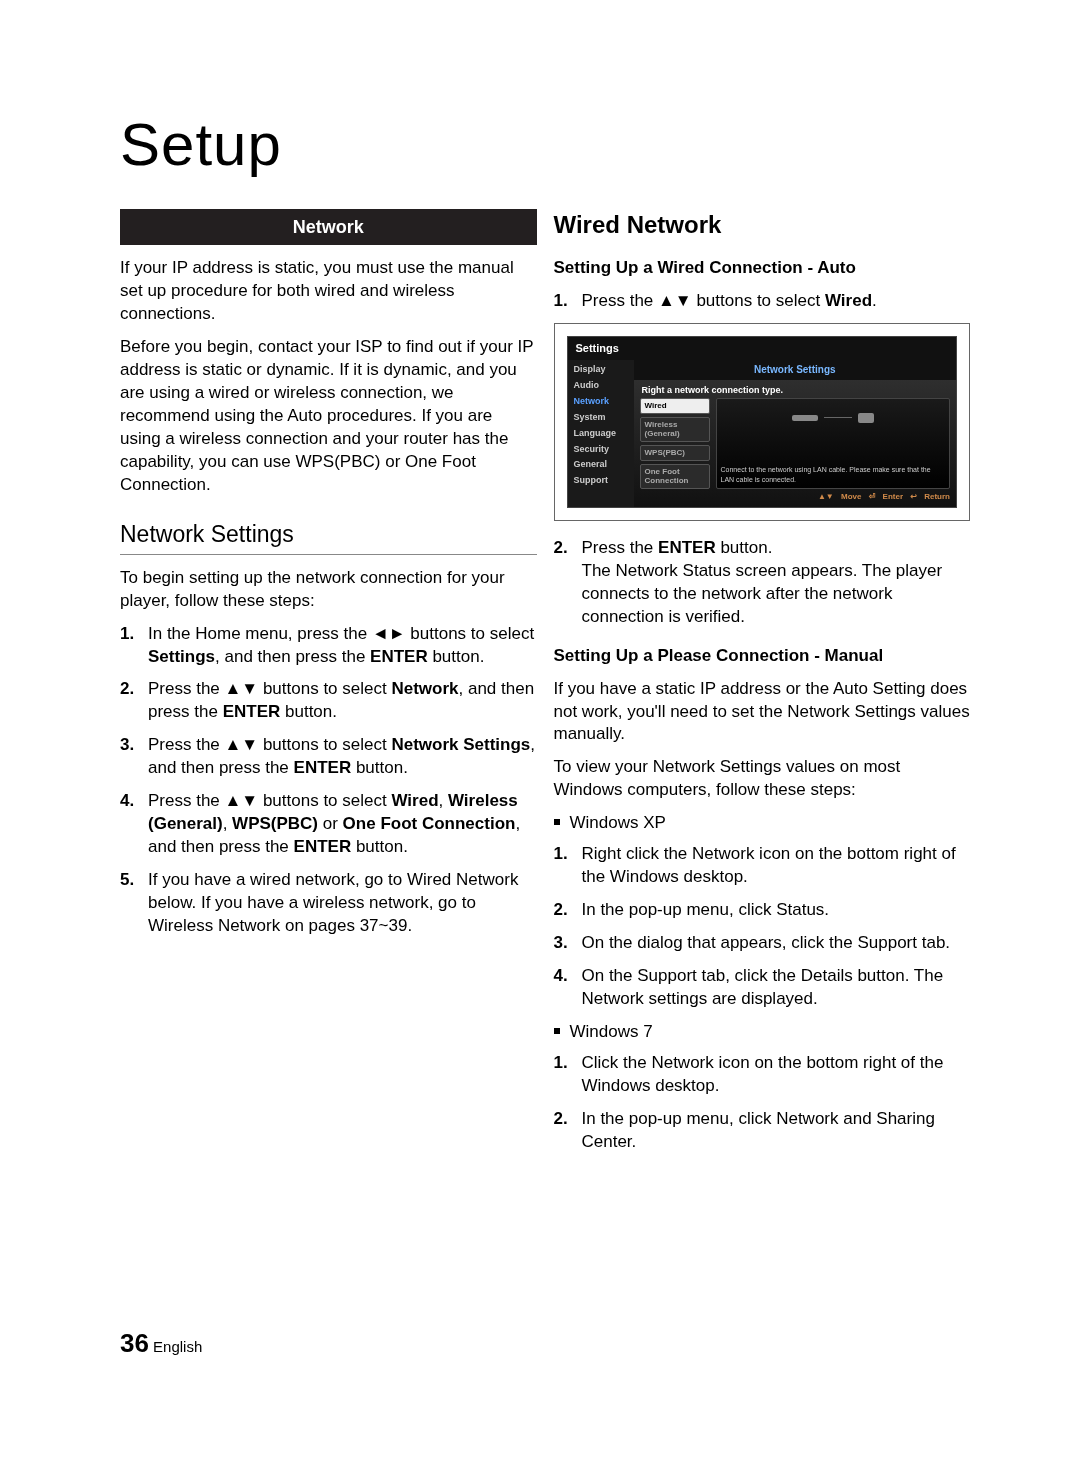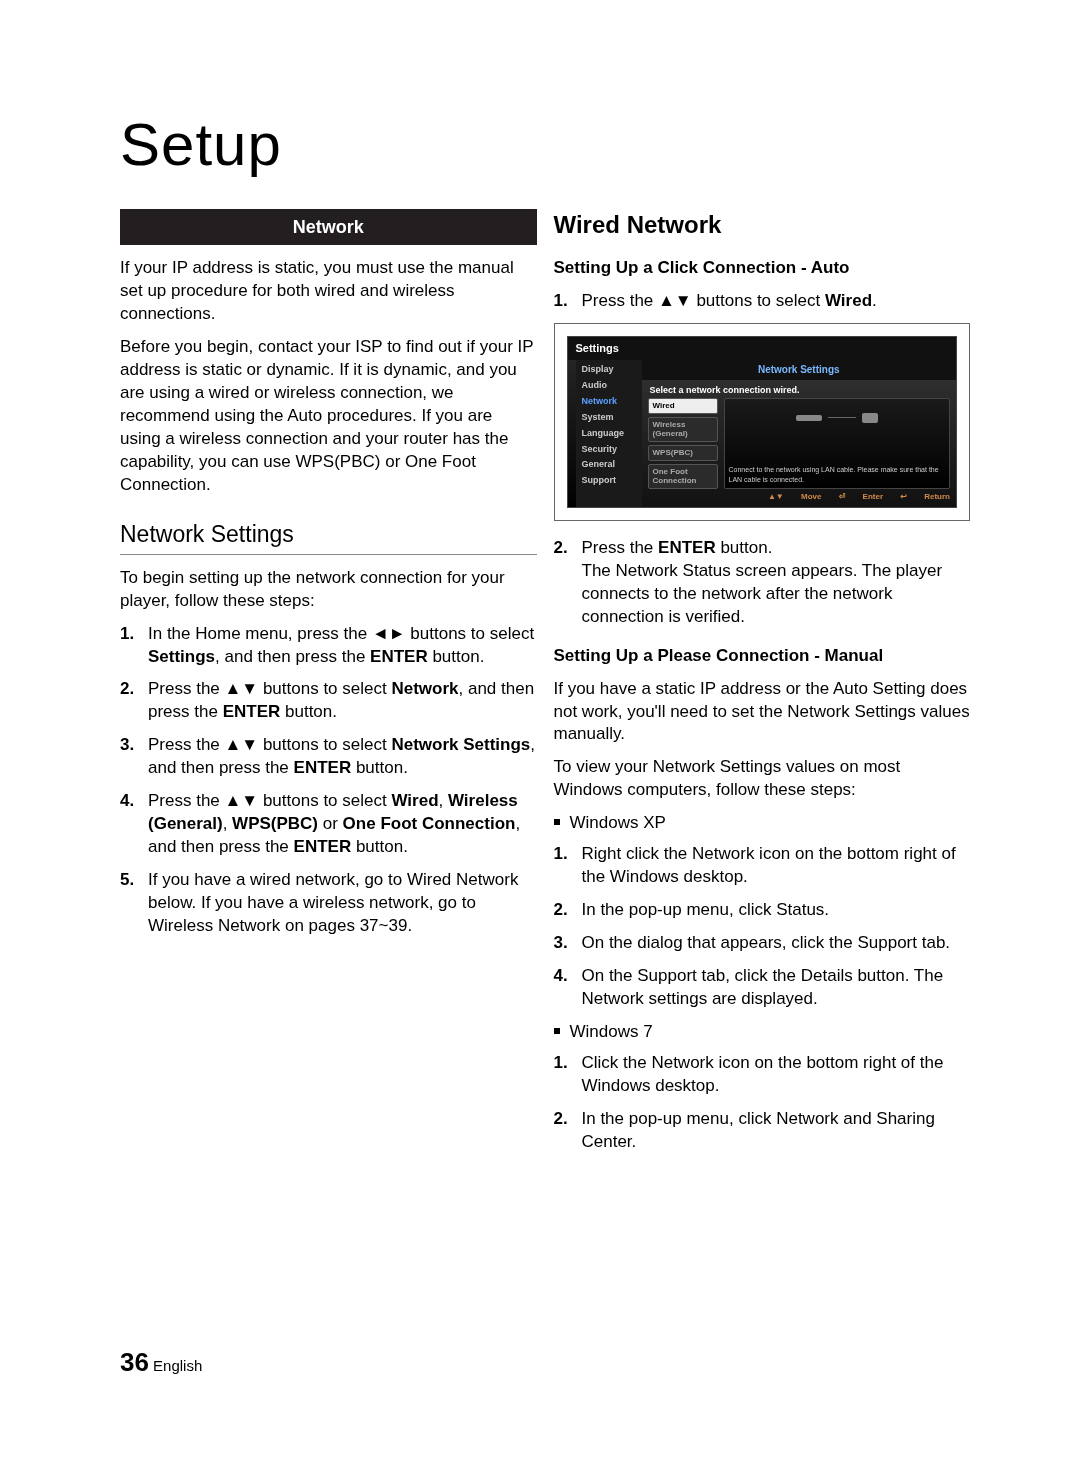--- a/index.html
+++ b/index.html
@@ -90,21 +90,21 @@
     content: "";
     position: absolute;
     left: 0;
     top: 7px;
     width: 6px;
     height: 6px;
     background: #000;
   }
   .footer {
     position: absolute;
-    bottom: 99px;
+    bottom: 118px;
     left: 120px;
     font-size: 15px;
   }
   .footer .pg {
     font-size: 26px;
     font-weight: bold;
     vertical-align: baseline;
   }
   b { font-weight: bold; }
 
@@ -128,21 +128,20 @@
     font-size: 11px;
     color: #fff;
   }
   .scr-body {
     display: flex;
   }
   .scr-side {
     width: 66px;
     background: #1a1a1a;
     padding: 2px 0;
-    margin-left: 8px;
   }
   .scr-side .item {
     padding: 3px 6px;
     font-weight: bold;
     font-size: 9px;
     color: #ccc;
     line-height: 1.1;
   }
   .scr-side .item.active {
     color: #5aa0ff;
@@ -219,21 +218,21 @@
   .router .line {
     width:28px;height:1px;background:#666;
   }
   .scr-hints {
     text-align: right;
     color: #d08a4a;
     font-size: 8px;
     padding: 3px 6px 0 0;
     font-weight: bold;
   }
-  .scr-hints span { margin-left: 15px; }
+  .scr-hints span { margin-left: 5px; }
 </style>
 </head>
 <body>
 
 <div class="page">
   <div class="title">Setup</div>
 
   <div class="columns">
 
     <div class="col">
@@ -248,21 +247,21 @@
         <li>In the Home menu, press the ◄► buttons to select <b>Settings</b>, and then press the <b>ENTER</b> button.</li>
         <li>Press the ▲▼ buttons to select <b>Network</b>, and then press the <b>ENTER</b> button.</li>
         <li>Press the ▲▼ buttons to select <b>Network Settings</b>, and then press the <b>ENTER</b> button.</li>
         <li>Press the ▲▼ buttons to select <b>Wired</b>, <b>Wireless (General)</b>, <b>WPS(PBC)</b> or <b>One Foot Connection</b>, and then press the <b>ENTER</b> button.</li>
         <li>If you have a wired network, go to Wired Network below. If you have a wireless network, go to Wireless Network on pages 37~39.</li>
       </ol>
     </div>
 
     <div class="col">
       <div class="h3">Wired Network</div>
-      <div class="h4">Setting Up a Click Connection - Auto</div>
+      <div class="h4">Setting Up a Wired Connection - Auto</div>
 
       <ol class="steps">
         <li>Press the ▲▼ buttons to select <b>Wired</b>.</li>
       </ol>
 
       <div class="screenshot-outer">
         <div class="scr">
           <div class="scr-titlebar">Settings</div>
           <div class="scr-body">
             <div class="scr-side">
@@ -270,21 +269,21 @@
               <div class="item">Audio</div>
               <div class="item active">Network</div>
               <div class="item">System</div>
               <div class="item">Language</div>
               <div class="item">Security</div>
               <div class="item">General</div>
               <div class="item">Support</div>
             </div>
             <div class="scr-main">
               <div class="scr-main-title">Network Settings</div>
-              <div class="scr-sub">Select a network connection wired.</div>
+              <div class="scr-sub">Right a network connection type.</div>
               <div class="scr-opts">
                 <div class="scr-optcol">
                   <div class="opt sel">Wired</div>
                   <div class="opt">Wireless (General)</div>
                   <div class="opt">WPS(PBC)</div>
                   <div class="opt">One Foot Connection</div>
                 </div>
                 <div class="scr-preview">
                   <div class="router">
                     <div class="dev"></div>

